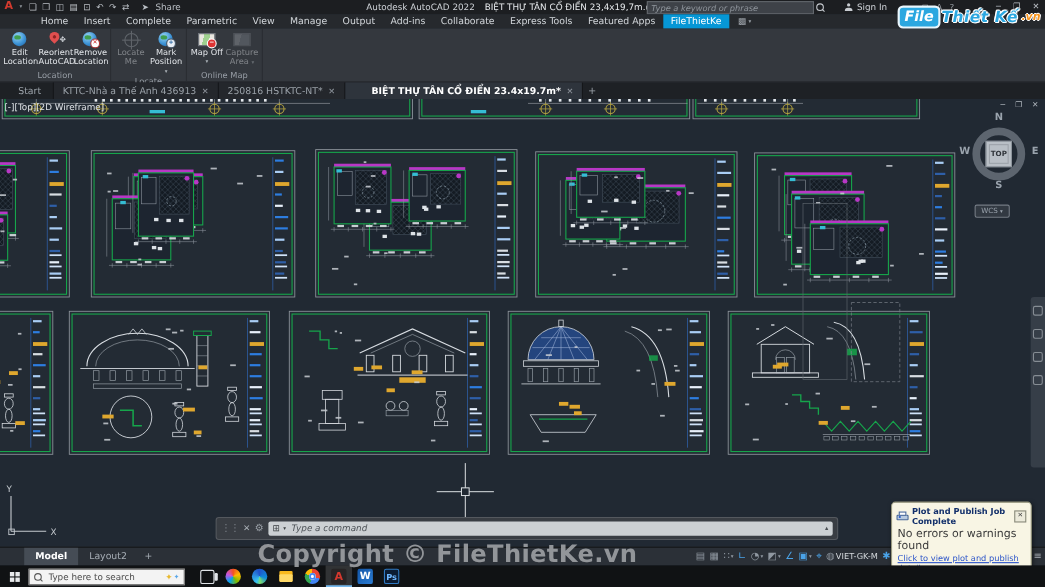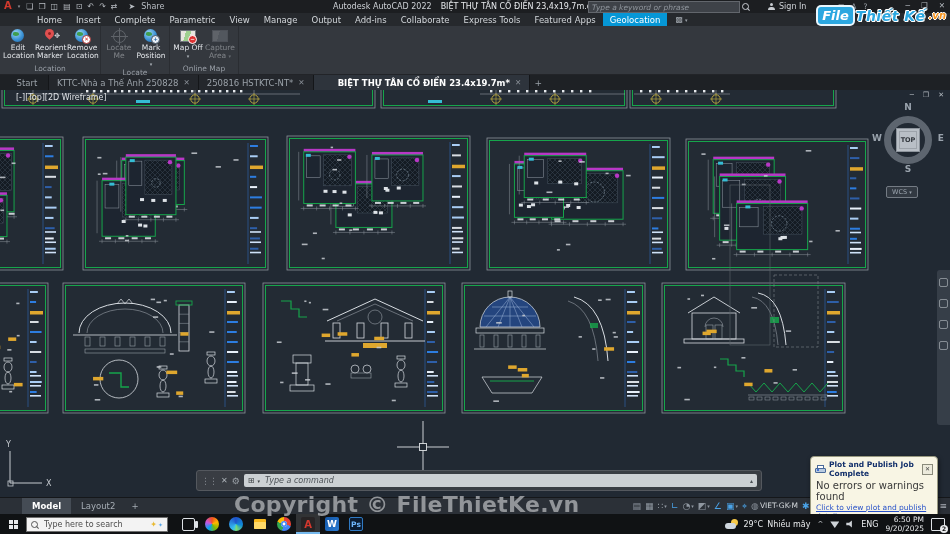--- a/index.html
+++ b/index.html
@@ -69,21 +69,21 @@
   #filetabs{left:0;top:75px;width:950px;height:15px;background:#1e2125;display:flex;align-items:stretch;padding-left:6px;box-sizing:border-box;text-align:right;}
   .ftab{padding:0 8px;display:flex;align-items:center;gap:5px;font-size:8.5px;color:#9aa1a8;background:#24272c;border-right:1px solid #141619;white-space:nowrap;}
   .ftab.start{background:transparent;}
   .ftab.active{background:#2e343c;color:#fff;font-weight:bold;padding-left:24px;}
   .ftab .x{font-size:7.5px;color:#8b9199;font-weight:normal;}
   .ftab-new{width:16px;display:flex;align-items:center;justify-content:center;color:#9aa1a8;font-size:9px;}
 
   
   #canvas{left:0;top:90px;width:950px;height:407px;background:#212933;}
   #cadsvg{position:absolute;left:0;top:0;}
-  .vp-label{position:absolute;left:16px;top:3px;font-size:8px;color:#dfe3e7;}
+  .vp-label{position:absolute;left:4px;top:3px;font-size:8px;color:#dfe3e7;}
   .mdi{position:absolute;right:6px;top:1px;display:flex;gap:9px;font-size:7px;color:#b2b8bf;}
   #viewcube{position:absolute;left:872px;top:12px;width:72px;height:80px;font-weight:bold;color:#9aa3ad;}
   .vc-ring{position:absolute;left:12px;top:14px;width:48px;height:48px;border-radius:50%;border:7px solid rgba(154,162,172,.5);box-sizing:border-box;}
   .vc-top{position:absolute;left:24px;top:26px;width:24px;height:24px;background:#b9bfc6;border:1px solid #8d949c;box-sizing:border-box;
           display:flex;align-items:center;justify-content:center;font-size:6.5px;color:#30353b;}
   .vc-top:after{content:"";position:absolute;inset:2px;border:1px solid #9da3aa;}
   .vc-n{position:absolute;left:0;right:0;top:0;text-align:center;font-size:9px;}
   .vc-s{position:absolute;left:0;right:0;top:62px;text-align:center;font-size:9px;}
   .vc-w{position:absolute;left:0;top:31px;font-size:9px;}
   .vc-e{position:absolute;right:0;top:31px;font-size:9px;}
@@ -226,41 +226,41 @@
       <div class="rtab">Insert</div>
       <div class="rtab">Complete</div>
       <div class="rtab">Parametric</div>
       <div class="rtab">View</div>
       <div class="rtab">Manage</div>
       <div class="rtab">Output</div>
       <div class="rtab">Add-ins</div>
       <div class="rtab">Collaborate</div>
       <div class="rtab">Express Tools</div>
       <div class="rtab">Featured Apps</div>
-      <div class="rtab active">Geolocation</div>
+      <div class="rtab active">FileThietKe</div>
       <div class="rtab-extra">▩ <span style="font-size:5px">▾</span></div>
     </div>
 
   <div class="abs" id="ribbon">
       <div class="rpanel">
         <div class="rp-body">
           <div class="rbtn">
             <div class="ic icon-globe-edit">
               <div class="glb"></div>
             </div>
             <div>Edit</div>
             <div>Location</div>
           </div>
           <div class="rbtn">
             <div class="ic icon-pin-reorient">
               <div class="pin"></div>
               <div class="mv">✥</div>
             </div>
             <div>Reorient</div>
-            <div>Marker</div>
+            <div>AutoCAD</div>
           </div>
           <div class="rbtn">
             <div class="ic icon-globe-remove">
               <div class="glb"></div>
               <div class="bdg">✕</div>
             </div>
             <div>Remove</div>
             <div>Location</div>
           </div>
         </div>
@@ -306,21 +306,21 @@
         </div>
         <div class="rp-label">Online Map</div>
       </div>
     </div>
 
   <div class="abs" id="filetabs">
       <div class="ftab start">
         <span>Start</span>
       </div>
       <div class="ftab">
-        <span>KTTC-Nhà a Thế Anh 250828</span>
+        <span>KTTC-Nhà a Thế Anh 436913</span>
         <span class="x">✕</span>
       </div>
       <div class="ftab">
         <span>250816 HSTKTC-NT*</span>
         <span class="x">✕</span>
       </div>
       <div class="ftab active">
         <span>BIỆT THỰ TÂN CỔ ĐIỂN 23.4x19.7m*</span>
         <span class="x">✕</span>
       </div>
@@ -1297,33 +1297,15 @@
         <div class="tapp active">
           <div class="ti icon-autocad">A</div>
         </div>
         <div class="tapp">
           <div class="ti icon-word">W</div>
         </div>
         <div class="tapp">
           <div class="ti icon-photoshop">Ps</div>
         </div>
       </div>
-    <div class="tray">
-      <div class="wx">
-        <span class="wxicon"></span>
-        <span>29°C</span>
-        <span>Nhiều mây</span>
-      </div>
-      <span class="chev">^</span>
-      <span class="wifi"></span>
-      <span class="spk"></span>
-      <span>ENG</span>
-      <div class="clock">
-        <div>6:50 PM</div>
-        <div>9/20/2025</div>
-      </div>
-      <div class="action">
-        <span class="bdg2">2</span>
-      </div>
-    </div>
   </div>
 
 </div>
 
 </body></html>

